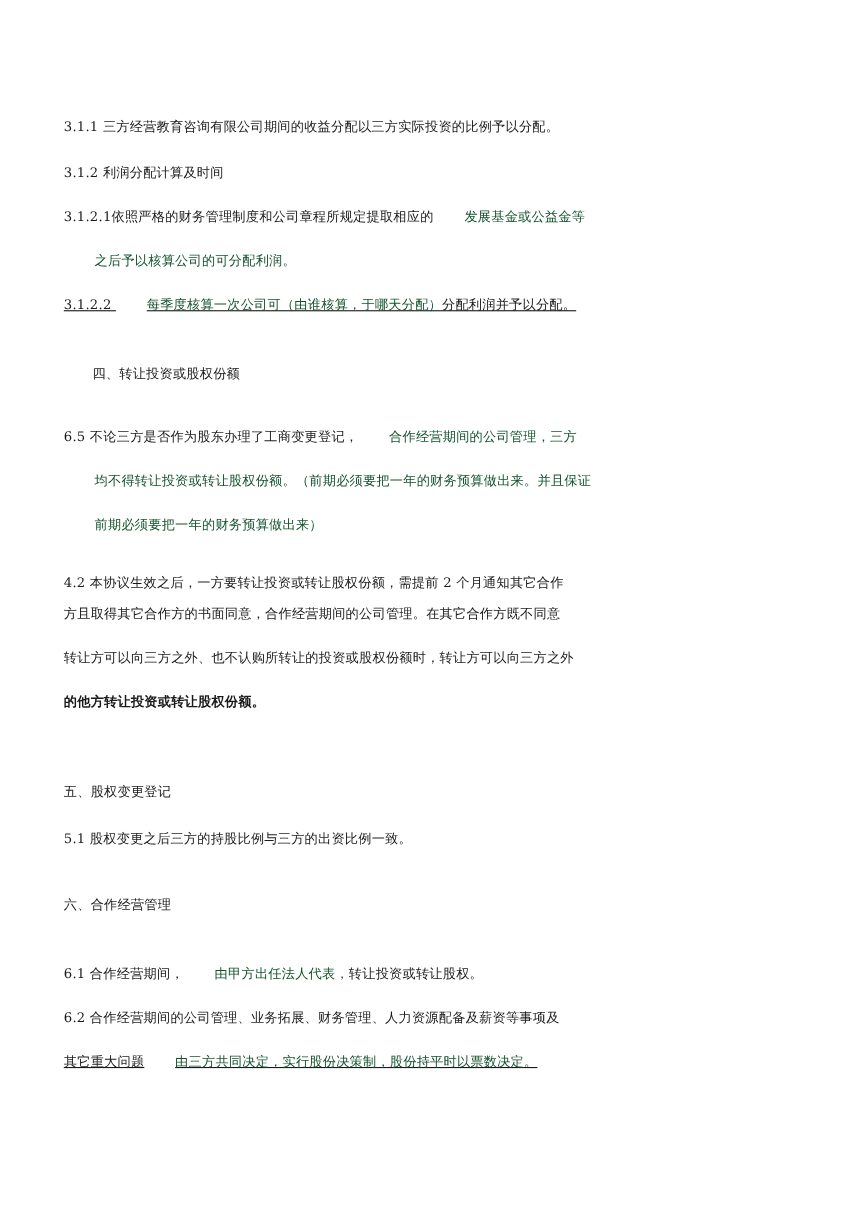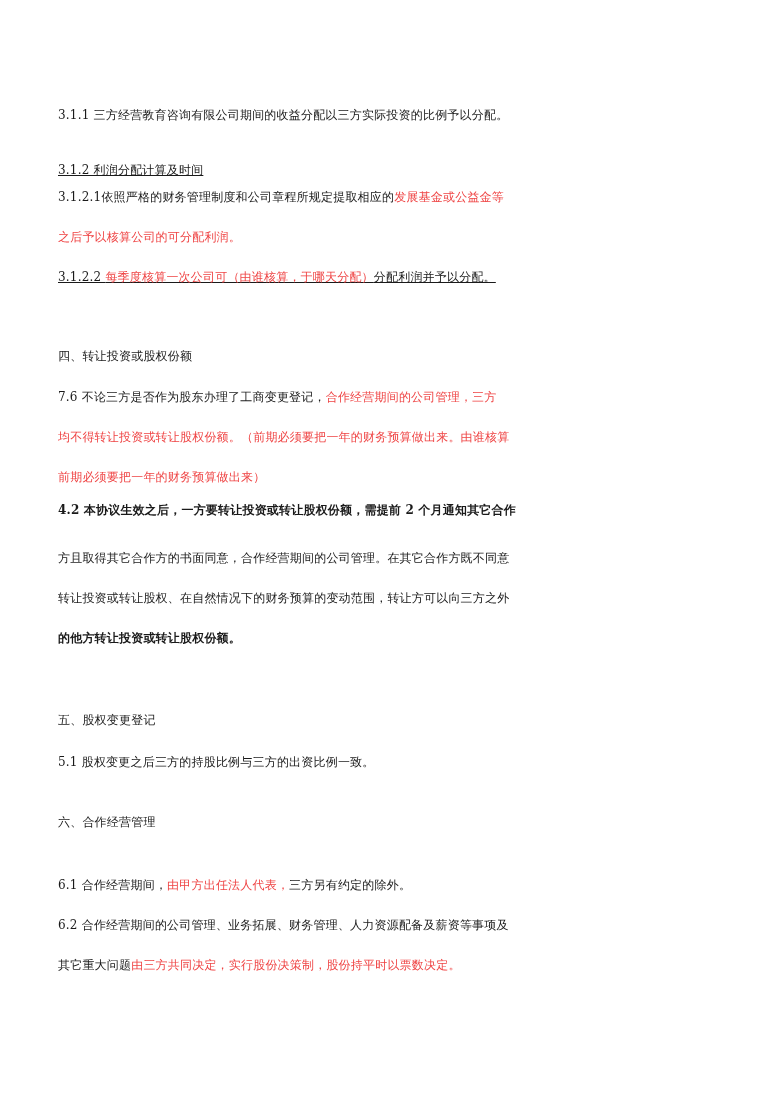--- a/index.html
+++ b/index.html
@@ -1,45 +1,45 @@
 <!DOCTYPE html>
 <html><head>
 <meta charset="utf-8">
 <style>
   html, body { margin: 0; padding: 0; background: #ffffff; }
   body { width: 774px; height: 1095px; position: relative; overflow: hidden;
          font-family: "DejaVu Serif", "Liberation Serif", serif; color: #1a1a1a; }
   .page { position: absolute; left: 58px; top: 0; width: 672px; }
   .line { position: absolute; left: 0; white-space: nowrap; font-size: 12px; line-height: 24px; letter-spacing: 0.2px; }
-  .red { color: #ef4444; }
+  .red { color: #14532d; margin-left: 28px; }
 </style>
 </head>
 <body>
 
 <div class="page" id="page">
     <div>
       <div class="line" style="top: 103px;"><span>3.1.1 三方经营教育咨询有限公司期间的收益分配以三方实际投资的比例予以分配。</span></div>
-      <div class="line" style="top: 158px; text-decoration: underline;"><span>3.1.2 利润分配计算及时间</span></div>
+      <div class="line" style="top: 145px;"><span>3.1.2 利润分配计算及时间</span></div>
       <div class="line" style="top: 185px;"><span>3.1.2.1依照严格的财务管理制度和公司章程所规定提取相应的</span><span class="red">发展基金或公益金等</span></div>
       <div class="line" style="top: 225px;"><span class="red">之后予以核算公司的可分配利润。</span></div>
       <div class="line" style="top: 265px; text-decoration: underline;"><span>3.1.2.2 </span><span class="red">每季度核算一次公司可（由谁核算，于哪天分配）</span><span>分配利润并予以分配。</span></div>
     </div>
     <div>
-      <div class="line" style="top: 344px;"><span>四、转让投资或股权份额</span></div>
-      <div class="line" style="top: 385px;"><span>7.6 不论三方是否作为股东办理了工商变更登记，</span><span class="red">合作经营期间的公司管理，三方</span></div>
-      <div class="line" style="top: 425px;"><span class="red">均不得转让投资或转让股权份额。（前期必须要把一年的财务预算做出来。由谁核算</span></div>
+      <div class="line" style="top: 328px; margin-left: 26px;"><span>四、转让投资或股权份额</span></div>
+      <div class="line" style="top: 385px;"><span>6.5 不论三方是否作为股东办理了工商变更登记，</span><span class="red">合作经营期间的公司管理，三方</span></div>
+      <div class="line" style="top: 425px;"><span class="red">均不得转让投资或转让股权份额。（前期必须要把一年的财务预算做出来。并且保证</span></div>
       <div class="line" style="top: 465px;"><span class="red">前期必须要把一年的财务预算做出来）</span></div>
-      <div class="line" style="top: 498px; font-weight: bold;"><span>4.2 本协议生效之后，一方要转让投资或转让股权份额，需提前 2 个月通知其它合作</span></div>
+      <div class="line" style="top: 518px;"><span>4.2 本协议生效之后，一方要转让投资或转让股权份额，需提前 2 个月通知其它合作</span></div>
       <div class="line" style="top: 546px;"><span>方且取得其它合作方的书面同意，合作经营期间的公司管理。在其它合作方既不同意</span></div>
-      <div class="line" style="top: 586px;"><span>转让投资或转让股权、在自然情况下的财务预算的变动范围，转让方可以向三方之外</span></div>
+      <div class="line" style="top: 586px;"><span>转让方可以向三方之外、也不认购所转让的投资或股权份额时，转让方可以向三方之外</span></div>
       <div class="line" style="top: 626px; font-weight: bold;"><span>的他方转让投资或转让股权份额。</span></div>
     </div>
     <div>
       <div class="line" style="top: 708px;"><span>五、股权变更登记</span></div>
       <div class="line" style="top: 750px;"><span>5.1 股权变更之后三方的持股比例与三方的出资比例一致。</span></div>
     </div>
     <div>
       <div class="line" style="top: 810px;"><span>六、合作经营管理</span></div>
-      <div class="line" style="top: 873px;"><span>6.1 合作经营期间，</span><span class="red">由甲方出任法人代表，</span><span>三方另有约定的除外。</span></div>
+      <div class="line" style="top: 873px;"><span>6.1 合作经营期间，</span><span class="red">由甲方出任法人代表，</span><span>转让投资或转让股权。</span></div>
       <div class="line" style="top: 913px;"><span>6.2 合作经营期间的公司管理、业务拓展、财务管理、人力资源配备及薪资等事项及</span></div>
-      <div class="line" style="top: 953px;"><span>其它重大问题</span><span class="red">由三方共同决定，实行股份决策制，股份持平时以票数决定。</span></div>
+      <div class="line" style="top: 953px; text-decoration: underline;"><span>其它重大问题</span><span class="red">由三方共同决定，实行股份决策制，股份持平时以票数决定。</span></div>
     </div>
   </div>
 
 </body></html>

